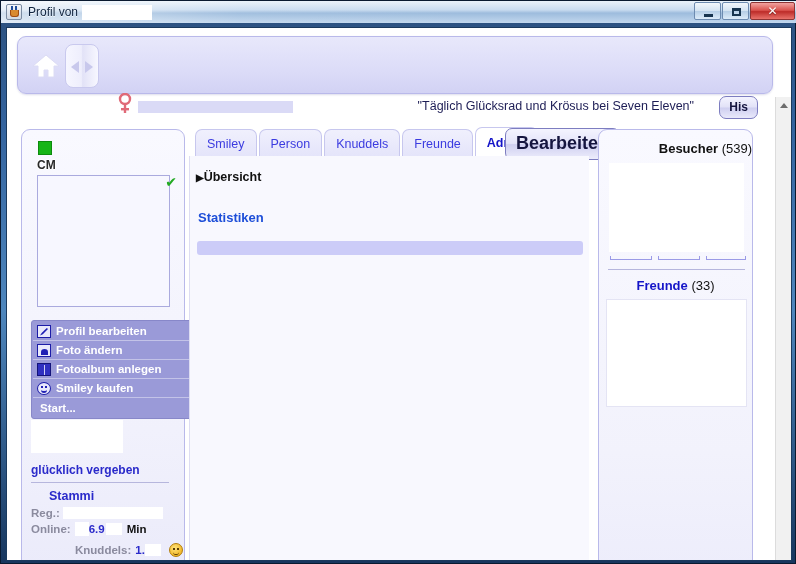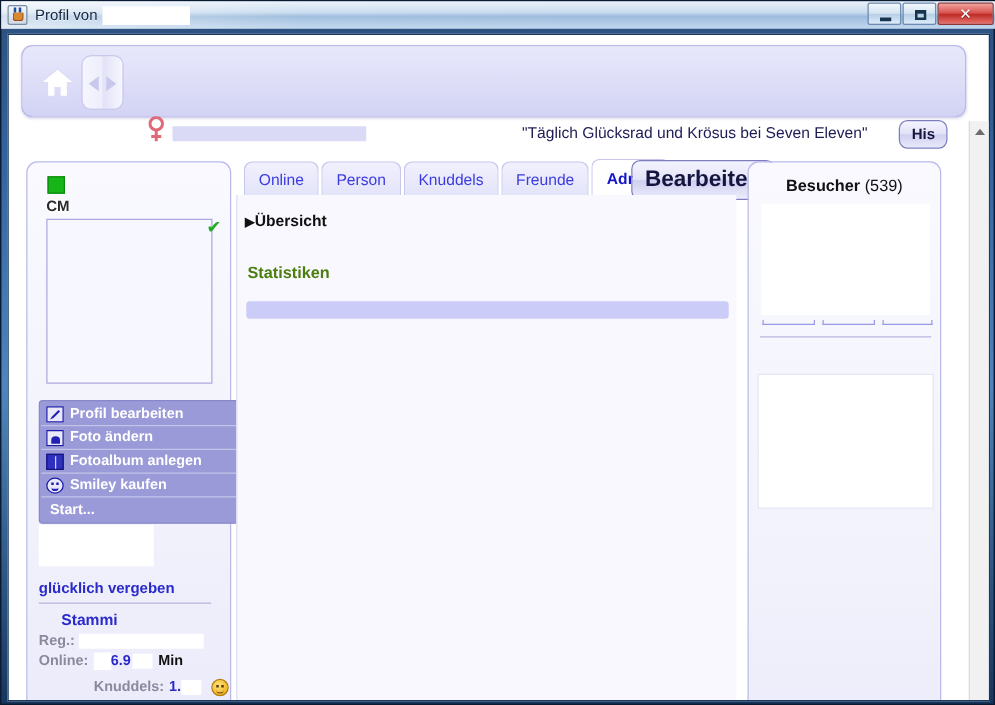--- a/index.html
+++ b/index.html
@@ -268,39 +268,39 @@
     border-left: 1px solid #ddddf2;
   }
   #uebersicht {
     position: absolute; left: 6px; top: 14px;
     font-size: 12.5px; font-weight: bold; color: #111111;
     font-family: "Liberation Sans", sans-serif;
   }
   #uebersicht .caret { font-size: 10px; }
   #statistiken {
     position: absolute; left: 8px; top: 54px;
-    font-size: 13px; font-weight: bold; color: #4d7c0f;
+    font-size: 13px; font-weight: bold; color: #1d4ed8;
     font-family: "Liberation Sans", sans-serif;
   }
   #stat-bar {
     position: absolute; left: 7px; top: 85px; width: 386px; height: 14px;
     background: #ccccf8; border-radius: 3px;
   }
 
   
   #right-panel {
     position: absolute; left: 591px; top: 101px; width: 155px; height: 463px;
     background: linear-gradient(to bottom,#f9f9ff 0%, #f2f2fc 70%, #ececfb 100%);
     border: 1px solid #b9b9ea; border-radius: 9px 9px 0 0;
   }
   .panel-title {
     position: absolute; left: 0; width: 100%; text-align: center;
     font-size: 13px; font-family: "Liberation Sans", sans-serif;
   }
-  #visitors-title { top: 11px; }
+  #visitors-title { top: 11px; text-align: right; }
   #visitors-title .strong { font-weight: bold; color: #111111; }
   #visitors-title .count { color: #111111; }
   #visitors-box {
     position: absolute; left: 10px; top: 33px; width: 135px; height: 89px;
     background: #ffffff;
   }
   .v-mark {
     position: absolute; top: 126px; height: 4px;
     border: 1px solid #9a9ae6; border-top: none; background: transparent;
   }
@@ -370,21 +370,21 @@
         <circle cx="8" cy="6" r="5" fill="none" stroke="#e06a78" stroke-width="2.4"></circle>
         <rect x="6.8" y="11" width="2.4" height="9" fill="#e06a78"></rect>
         <rect x="4" y="15" width="8" height="2.4" fill="#e06a78"></rect>
       </svg>
       <div id="name-redaction"></div>
       <div id="quote">"Täglich Glücksrad und Krösus bei Seven Eleven"</div>
       <div id="his-button">His</div>
     </div>
 
     <div id="tabs">
-      <div class="tab">Online</div>
+      <div class="tab">Smiley</div>
       <div class="tab">Person</div>
       <div class="tab">Knuddels</div>
       <div class="tab">Freunde</div>
       <div class="tab active">Admin</div>
     </div>
     <div id="bearbeiten-button">Bearbeiten</div>
 
     <div id="sidebar">
       <div id="status-dot"></div>
       <div id="cm-label">CM</div>
@@ -449,20 +449,24 @@
     <div id="right-panel">
       <div class="panel-title" id="visitors-title">
         <span class="strong">Besucher</span>
         <span class="count">(539)</span>
       </div>
       <div id="visitors-box"></div>
       <div class="v-mark" id="v-m1"></div>
       <div class="v-mark" id="v-m2"></div>
       <div class="v-mark" id="v-m3"></div>
       <div id="panel-divider"></div>
+      <div class="panel-title" id="friends-title">
+        <span class="strong">Freunde</span>
+        <span class="count">(33)</span>
+      </div>
       <div id="friends-box"></div>
     </div>
 
     <div id="scrollbar">
       <div id="sb-up">
           <span class="tri"></span>
         </div>
     </div>
 
   </div>

